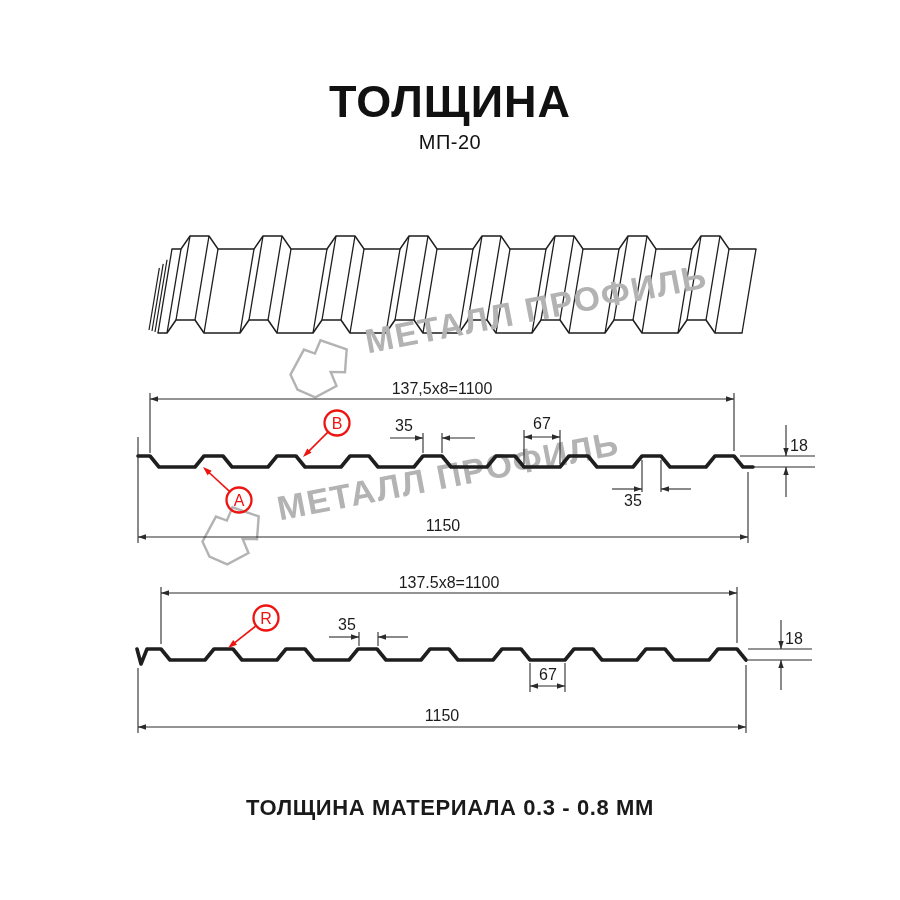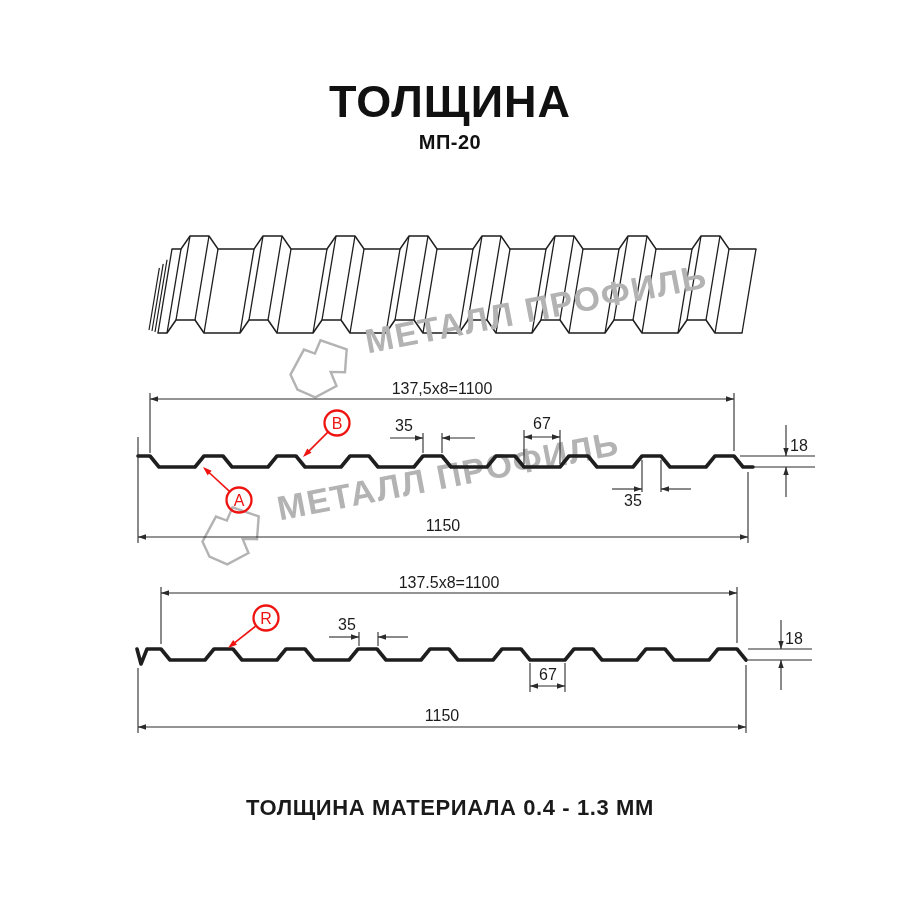--- a/index.html
+++ b/index.html
@@ -1,20 +1,20 @@
 <!DOCTYPE html>
 <html><head>
 <meta charset="utf-8">
 <style>
   html,body{margin:0;padding:0;background:#fff;}
   body{width:900px;height:900px;position:relative;font-family:"Liberation Sans",sans-serif;overflow:hidden;}
   .page-title{position:absolute;top:76px;left:0;width:900px;text-align:center;
     font-weight:800;font-size:45px;letter-spacing:1px;color:#111;}
   .page-subtitle{position:absolute;top:131px;left:0;width:900px;text-align:center;
-    font-weight:bold;font-size:20px;letter-spacing:.5px;color:#111;}
+    font-weight:normal;font-size:20px;letter-spacing:.5px;color:#111;}
   .page-footer{position:absolute;top:795px;left:0;width:900px;text-align:center;
     font-weight:bold;font-size:22px;letter-spacing:.6px;color:#1a1a1a;}
   svg{position:absolute;left:0;top:0;}
   text.dim{font-family:"Liberation Sans",sans-serif;font-size:16px;fill:#1c1c1c;}
   text.lbl{font-family:"Liberation Sans",sans-serif;font-size:16px;}
   text.wm{font-family:"Liberation Sans",sans-serif;font-weight:bold;font-size:34px;letter-spacing:1.5px;}
 </style>
 </head>
 <body>
 
@@ -168,13 +168,13 @@
     <text class="dim" x="442" y="721" text-anchor="middle">1150</text>
   </g>
 
   <g>
     <text class="lbl" x="239" y="506" text-anchor="middle" fill="#ee1411">A</text>
     <text class="lbl" x="337" y="429" text-anchor="middle" fill="#ee1411">B</text>
     <text class="lbl" x="266" y="624" text-anchor="middle" fill="#ee1411">R</text>
   </g>
 </svg>
 
-<div class="page-footer">ТОЛЩИНА МАТЕРИАЛА 0.4 - 1.3 ММ</div>
+<div class="page-footer">ТОЛЩИНА МАТЕРИАЛА 0.3 - 0.8 ММ</div>
 
 </body></html>

